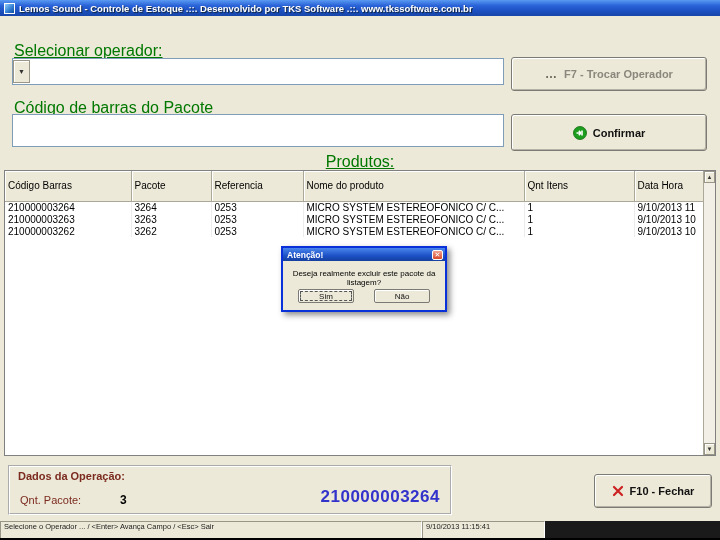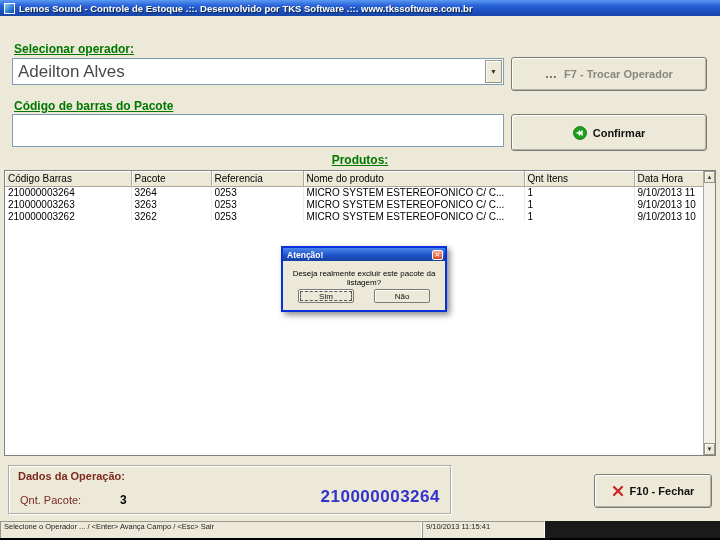--- a/index.html
+++ b/index.html
@@ -17,21 +17,21 @@
     overflow:hidden; text-shadow:1px 1px 1px #123; }
 
   
   .tabrow { position:absolute; left:0; top:16px; width:720px; height:18px;
     border-bottom:1px solid #9a9687; background:#ECE9D8; }
   .tab { position:absolute; left:2px; top:1px; height:17px; padding:2px 9px 0 9px;
     background:#F3F1E6; border:1px solid #9a9687; border-bottom:none;
     border-radius:3px 3px 0 0; font-size:10px; color:#222; }
 
   
-  .lbl-green { position:absolute; color:#007800; font-weight:bold; font-size:12px;
+  .lbl-green { position:absolute; color:#007800; font-weight:normal; font-size:16px;
     text-decoration:underline; }
   .lbl-operator { left:14px; top:42px; }
   .lbl-barcode  { left:14px; top:99px; }
   .lbl-produtos { left:0; right:0; top:153px; text-align:center; }
 
   
   .combo { position:absolute; left:12px; top:58px; width:492px; height:27px;
     background:#fff; border:1px solid #7F9DB9; display:flex; align-items:center; }
   .combo-value { flex:1; font-size:17px; color:#4a4a4a; padding-left:5px; white-space:nowrap; overflow:hidden; }
   .combo-btn { flex:none; width:17px; height:23px; margin-right:1px; background:#ECE9D8;
@@ -52,21 +52,21 @@
   .btn-f9 { left:462px; top:474px; width:108px; height:34px;margin-top:48px; }
   .btn-f10 { left:594px; top:474px; width:118px; height:34px; }
   .icon-svg { display:block; flex:none; }
 
   
   .grid-wrap { position:absolute; left:4px; top:170px; width:712px; height:286px;
     background:#fff; border:1px solid #808080; }
   table.grid { border-collapse:collapse; table-layout:fixed; width:698px; }
   .grid th { background:#ECE9D8; border-right:1px solid #ACA899; border-bottom:1px solid #ACA899;
     box-shadow:inset 1px 1px 0 #fff; font-size:10px; font-weight:normal; color:#000;
-    text-align:left; padding:1px 3px; height:15px; white-space:nowrap; overflow:hidden; }
+    text-align:left; padding:1px 3px; height:30px; white-space:nowrap; overflow:hidden; }
   .grid td { font-size:10px; color:#000; padding:0 3px; height:12px;
     border-right:1px solid #ECECEC; white-space:nowrap; overflow:hidden; }
   .vscroll { position:absolute; right:0; top:0; bottom:0; width:12px; background:#F2F0E6;
     border-left:1px solid #ACA899; display:flex; flex-direction:column; justify-content:space-between; }
   .scroll-arrow { height:12px; background:#ECE9D8; border:1px solid #9a9687;
     box-shadow:inset 1px 1px 0 #fff; font-size:6px; color:#333; text-align:center; line-height:10px; }
 
   
   .dialog { position:absolute; left:281px; top:246px; width:166px; height:66px;
     background:#ECE9D8; border:2px solid #0831D9; box-shadow:3px 3px 6px rgba(0,0,0,.45); }
@@ -108,21 +108,20 @@
 <div class="screen">
 
   <div class="titlebar">
     <span class="titlebar-icon"></span>
     <span class="titlebar-text">Lemos Sound - Controle de Estoque .::. Desenvolvido por TKS Software .::. www.tkssoftware.com.br</span>
   </div>
 
 
   <div class="lbl-green lbl-operator">Selecionar operador:</div>
   <div class="combo">
-    <span class="combo-value">Adeilton Alves</span>
     <span class="combo-btn">▼</span>
   </div>
   <button class="btn btn-trocar">
     <span class="dots">…</span>
     <span>F7 - Trocar Operador</span>
   </button>
 
   <div class="lbl-green lbl-barcode">Código de barras do Pacote</div>
   <input class="barcode-input" type="text" value="" style="">
   <button class="btn btn-confirmar">

